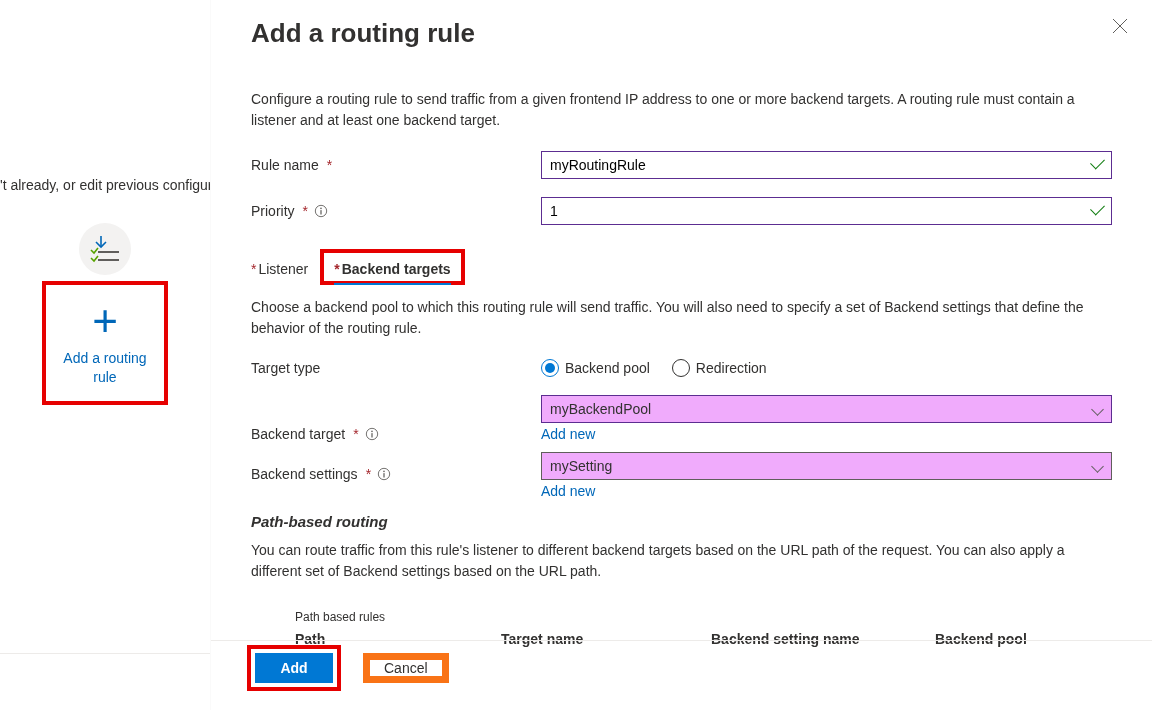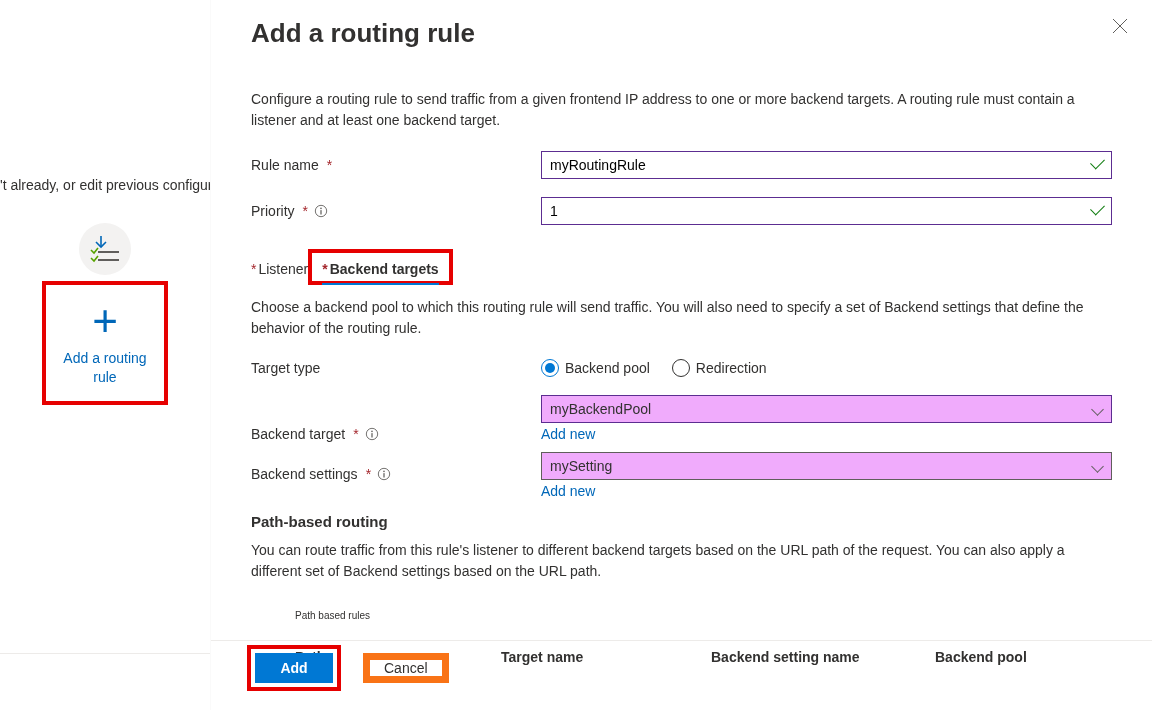--- a/index.html
+++ b/index.html
@@ -144,21 +144,21 @@
     top: 7px;
     width: 12px;
     height: 7px;
     border-left: 1.5px solid #107c10;
     border-bottom: 1.5px solid #107c10;
     transform: rotate(-45deg);
   }
 
   .tabs {
     display: flex;
-    gap: 10px;
+    gap: 22px;
     align-items: baseline;
     margin-bottom: 14px;
   }
   .tab {
     font-size: 14px;
     color: #323130;
     cursor: pointer;
     padding-bottom: 6px;
   }
   .tab .req { margin-right: 2px; margin-left: 0; }
@@ -233,28 +233,29 @@
     cursor: pointer;
     margin-top: 3px;
     display: inline-block;
   }
 
   .path-heading {
     font-weight: 600;
     font-size: 15px;
     margin-top: 6px;
     margin-bottom: 10px;
+    font-style: italic;
   }
   .path-desc {
     line-height: 1.5;
     margin-bottom: 28px;
   }
 
   .table-area { padding-left: 44px; }
-  .table-title { font-size: 10px; margin-bottom: 28px; }
+  .table-title { font-size: 12px; margin-bottom: 7px; }
   .table-headers {
     display: flex;
     font-weight: 600;
   }
   .th1 { width: 206px; }
   .th2 { width: 210px; }
   .th3 { width: 224px; }
   .th4 { flex: 1; }
 
   .footer {

